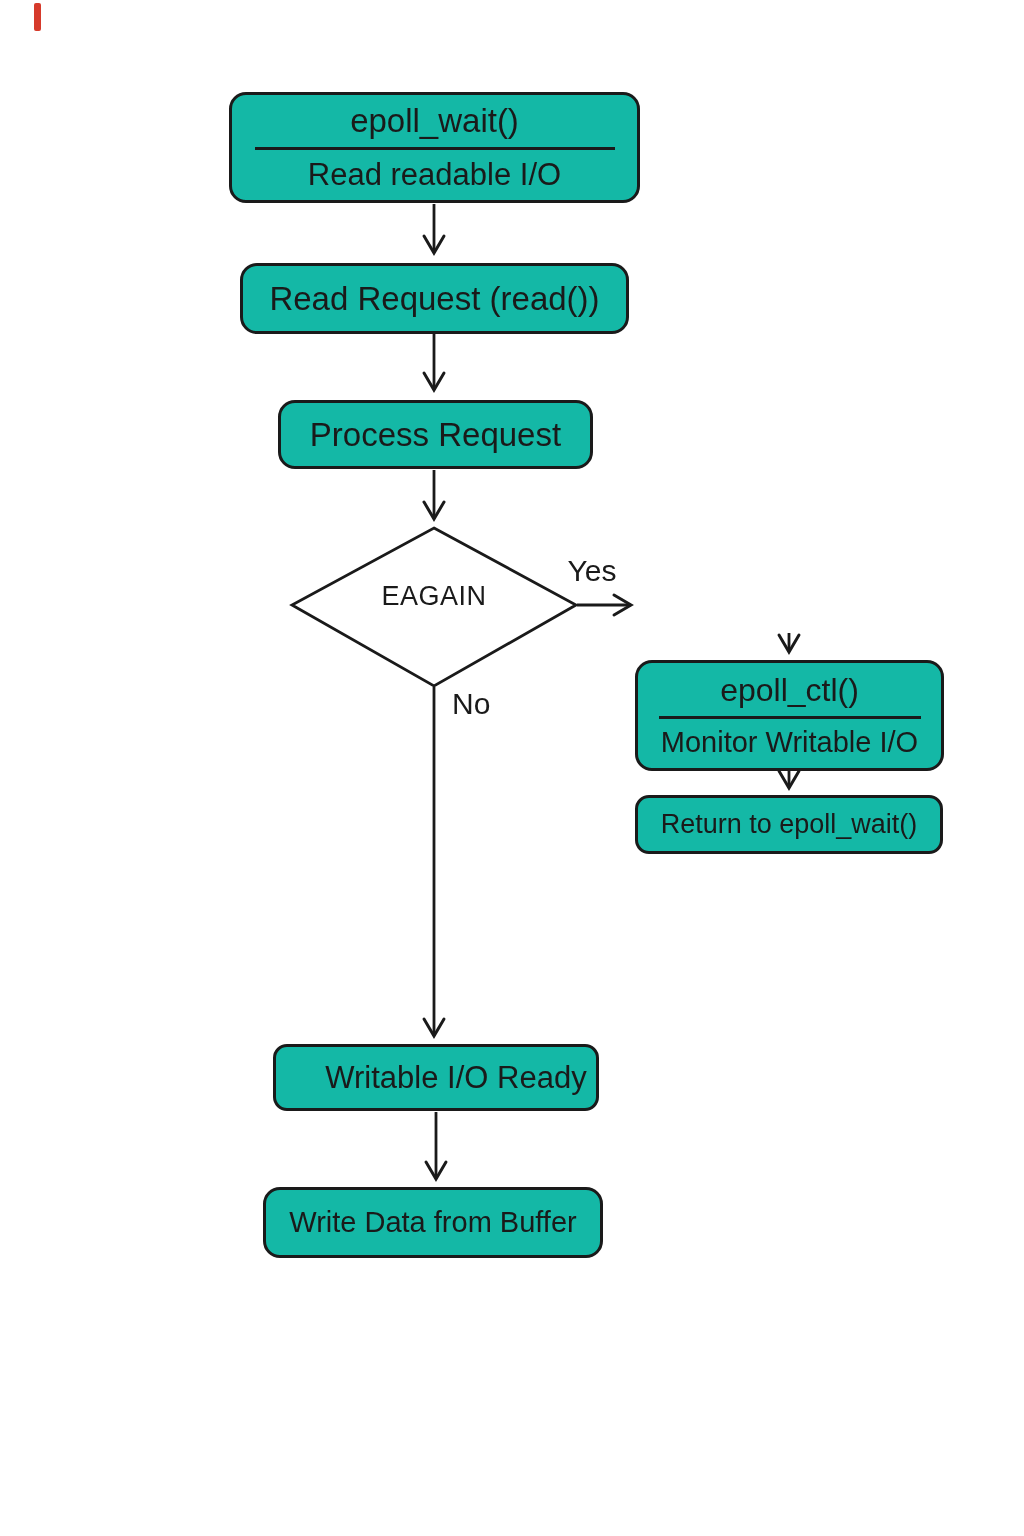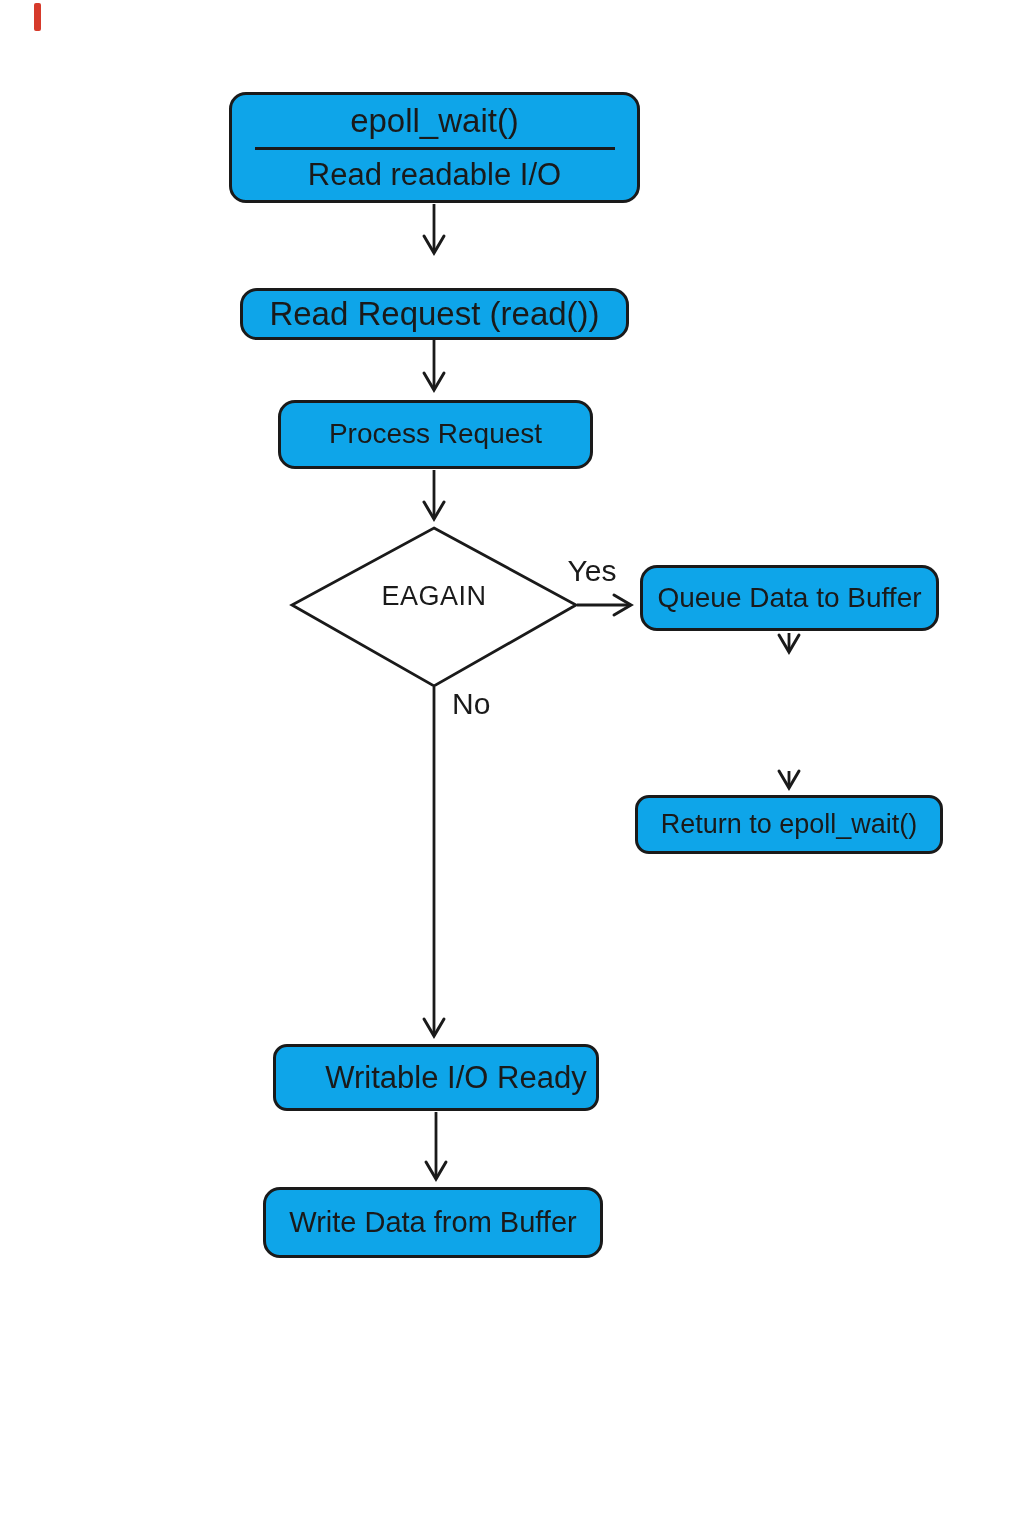--- a/index.html
+++ b/index.html
@@ -12,39 +12,39 @@
     font-family: "Liberation Sans", sans-serif;
     color: #1a1a1a;
     overflow: hidden;
   }
   .wires { position: absolute; left: 0; top: 0; width: 1024px; height: 1536px; }
   .node {
     position: absolute;
     box-sizing: border-box;
     border: 3px solid #1a1a1a;
     border-radius: 17px;
-    background: #0ea5e9;
+    background: #14b8a6;
     display: flex;
     flex-direction: column;
     align-items: center;
     justify-content: center;
     text-align: center;
   }
   .node .label { white-space: nowrap; line-height: 1.15; }
   .divider { border-top: 3px solid #1a1a1a; height: 0; margin: 7px 0; }
   .edge-label { position: absolute; white-space: nowrap; }
 
   
   .n-epoll-wait   { left: 229px; top: 92px;  width: 411px; height: 111px; }
   .n-epoll-wait .t1 { font-size: 33px; }
   .n-epoll-wait .divider { width: 360px; }
   .n-epoll-wait .t2 { font-size: 31px; }
 
-  .n-read-request { left: 240px; top: 263px; width: 389px; height: 52px; font-size: 33px; margin-top: 25px; }
-  .n-process-request { left: 278px; top: 400px; width: 315px; height: 69px; font-size: 28px; }
+  .n-read-request { left: 240px; top: 263px; width: 389px; height: 71px; font-size: 33px; }
+  .n-process-request { left: 278px; top: 400px; width: 315px; height: 69px; font-size: 33px; }
 
   .diamond-text {
     position: absolute; left: 292px; top: 577px; width: 284px;
     text-align: center;
   }
   .diamond-text .q { font-size: 30px; line-height: 1.1; }
   .diamond-text .e { font-size: 27px; line-height: 1.2; margin-top: 3px; letter-spacing: 0.5px; }
 
   .n-queue      { left: 640px; top: 565px; width: 299px; height: 66px; font-size: 28px; }
 
@@ -106,24 +106,26 @@
     <div class="label">Process Request</div>
   </div>
 
   <div class="diamond-text">
     <div class="e">EAGAIN</div>
   </div>
 
   <div class="edge-label lbl-yes">Yes</div>
   <div class="edge-label lbl-no">No</div>
 
-  <div class="node n-queue">
-    <div class="label">Queue Data to Buffer</div>
+
+  <div class="node n-epoll-ctl">
+    <div class="label t1">epoll_ctl()</div>
+    <div class="divider"></div>
+    <div class="label t2">Monitor Writable I/O</div>
   </div>
-
 
   <div class="node n-return">
     <div class="label">Return to epoll_wait()</div>
   </div>
 
   <div class="node n-writable">
     <div class="label">Writable I/O Ready</div>
   </div>
 
   <div class="node n-write-data">

